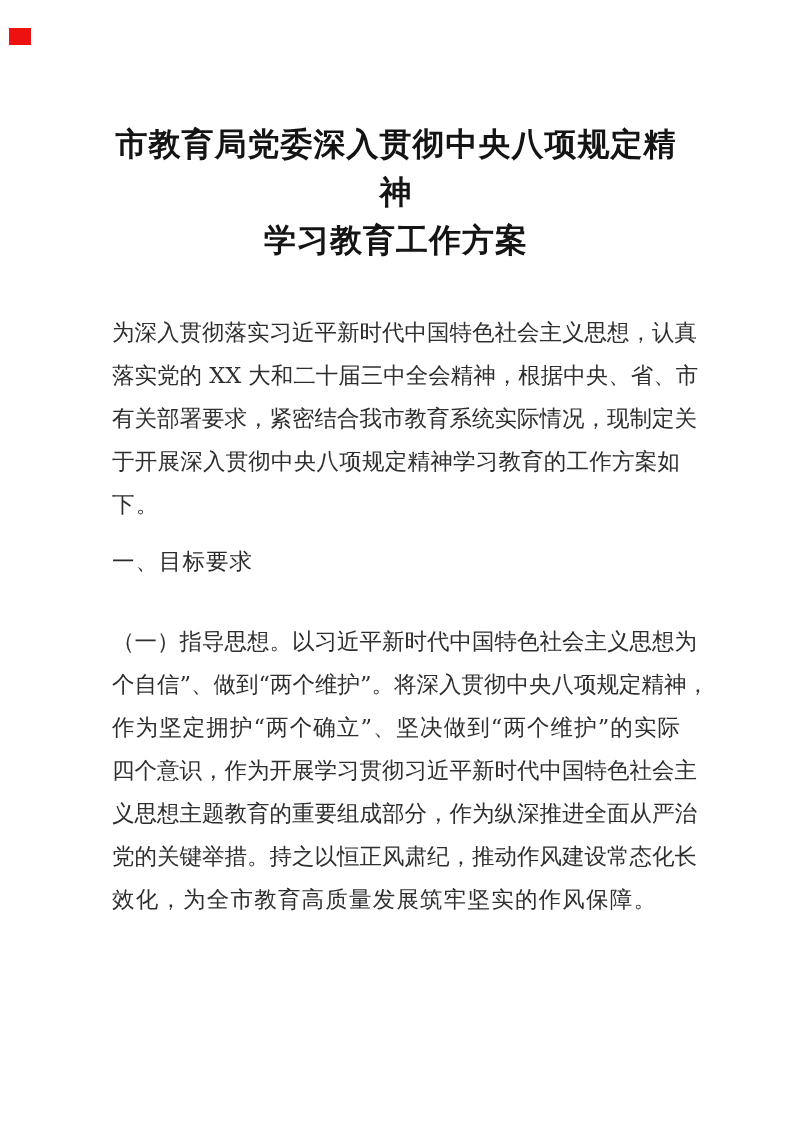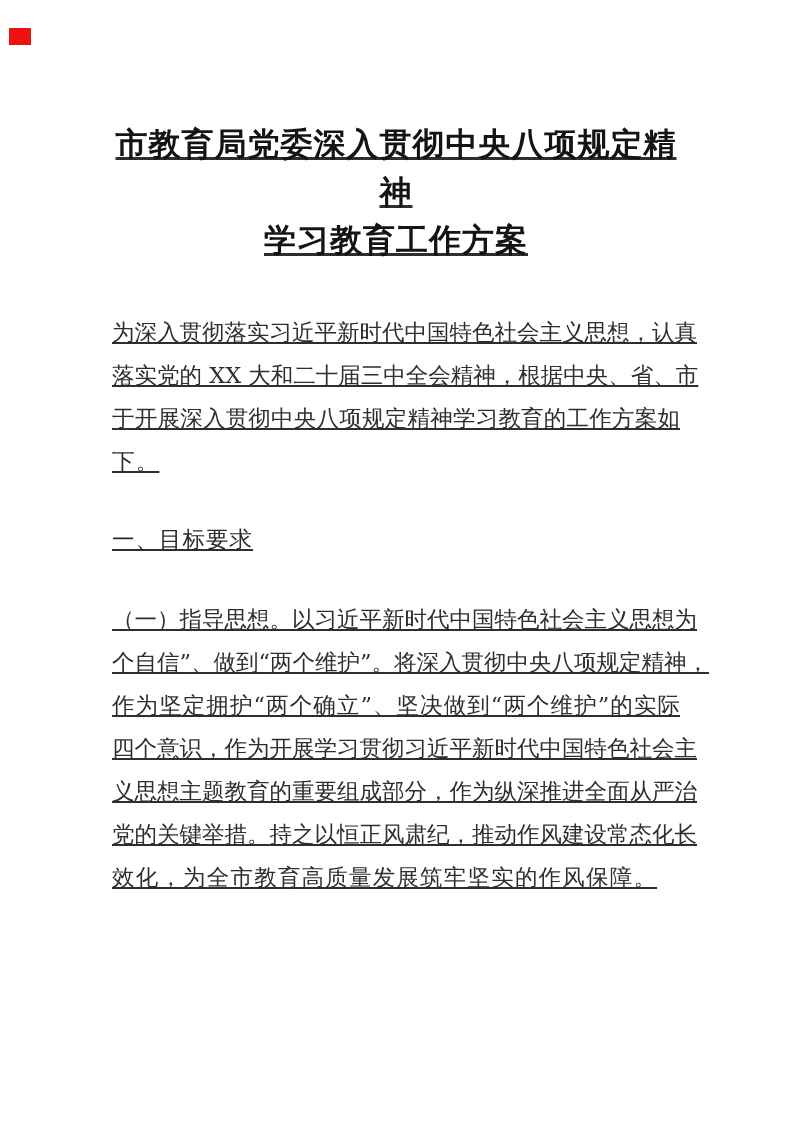--- a/index.html
+++ b/index.html
@@ -14,40 +14,39 @@
     position: absolute;
     left: 9px; top: 28px;
     width: 22px; height: 17px;
   }
   .doc {
     position: absolute;
     left: 112px; top: 0;
     width: 568px;
     padding-top: 120px;
     color: #2e2e2e;
-    text-decoration: underline;
   }
   .doc-title {
     margin: 0;
     font-size: 32px;
     line-height: 48px;
     font-weight: bold;
     text-align: center;
     color: #141414;
     letter-spacing: 1px;
   }
   .title-line { display: block; }
   .para {
     margin: 0;
     font-size: 22.5px;
     line-height: 43px;
   }
   .para-intro { margin-top: 47px; }
   .section-heading {
-    margin-top: 35px;
+    margin-top: 14px;
     font-size: 22.5px;
     line-height: 43px;
     font-weight: normal;
     color: #2a2a2a;
     letter-spacing: 1px;
   }
   .para-guiding { margin-top: 37px; }
   .line {
     white-space: nowrap;
     text-align: justify;
@@ -67,20 +66,21 @@
 <div class="doc">
 
   <h1 class="doc-title">
     <span class="title-line">市教育局党委深入贯彻中央八项规定精神</span>
     <span class="title-line">学习教育工作方案</span>
   </h1>
 
   <div class="para para-intro">
       <div class="line">为深入贯彻落实习近平新时代中国特色社会主义思想，认真</div>
       <div class="line">落实党的 XX 大和二十届三中全会精神，根据中央、省、市</div>
+      <div class="line">有关部署要求，紧密结合我市教育系统实际情况，现制定关</div>
       <div class="line">于开展深入贯彻中央八项规定精神学习教育的工作方案如</div>
       <div class="line last">下。</div>
     </div>
 
   <div class="section-heading">一、目标要求</div>
 
   <div class="para para-guiding">
       <div class="line">（一）指导思想。以习近平新时代中国特色社会主义思想为</div>
       <div class="line">个自信”、做到“两个维护”。将深入贯彻中央八项规定精神，</div>
       <div class="line">作为坚定拥护“两个确立”、坚决做到“两个维护”的实际</div>

